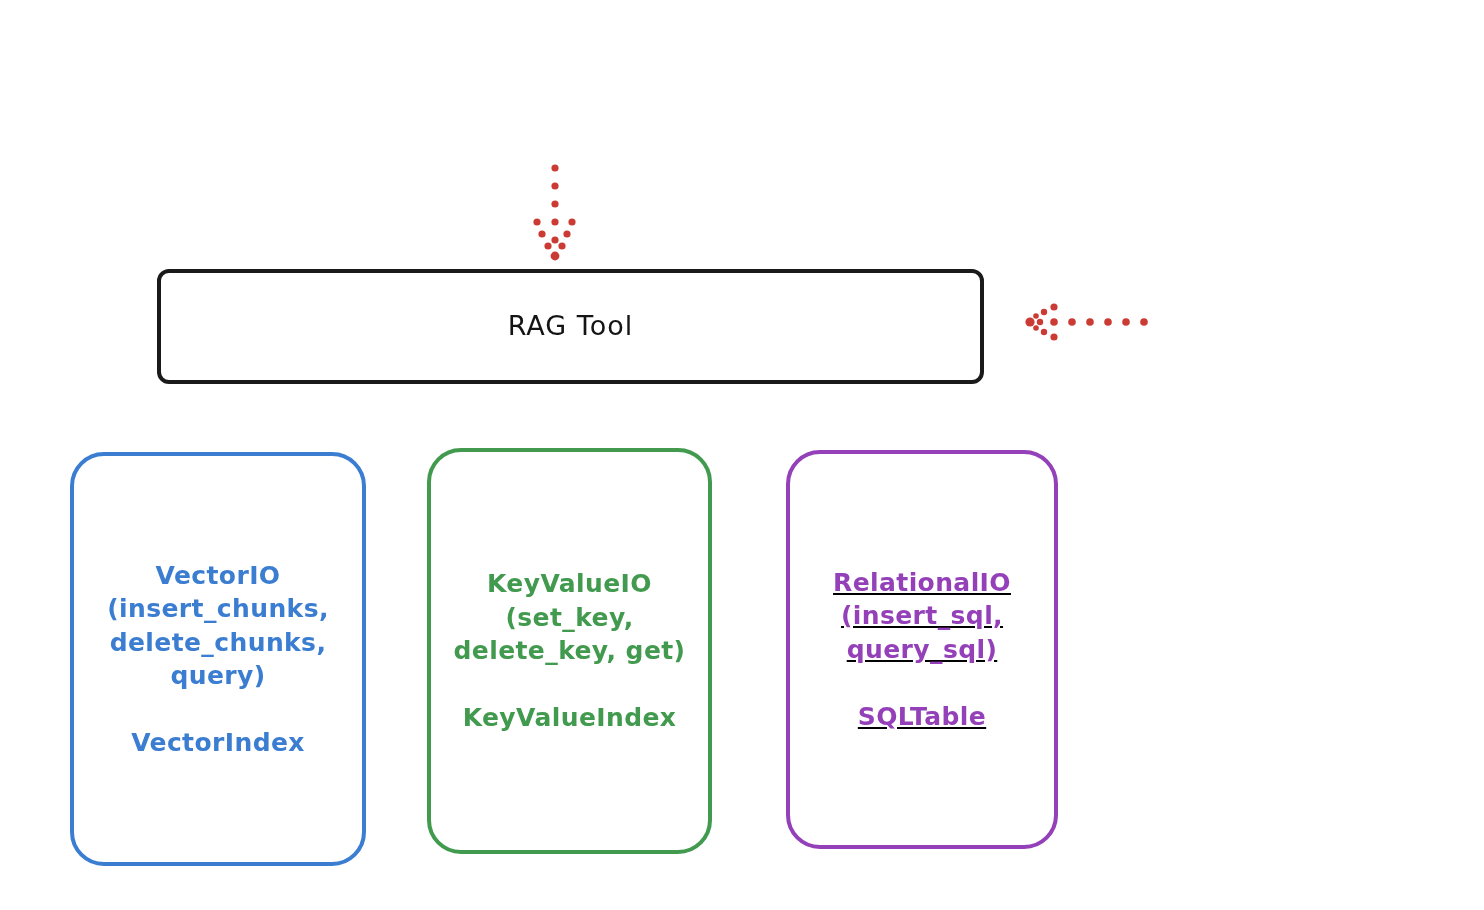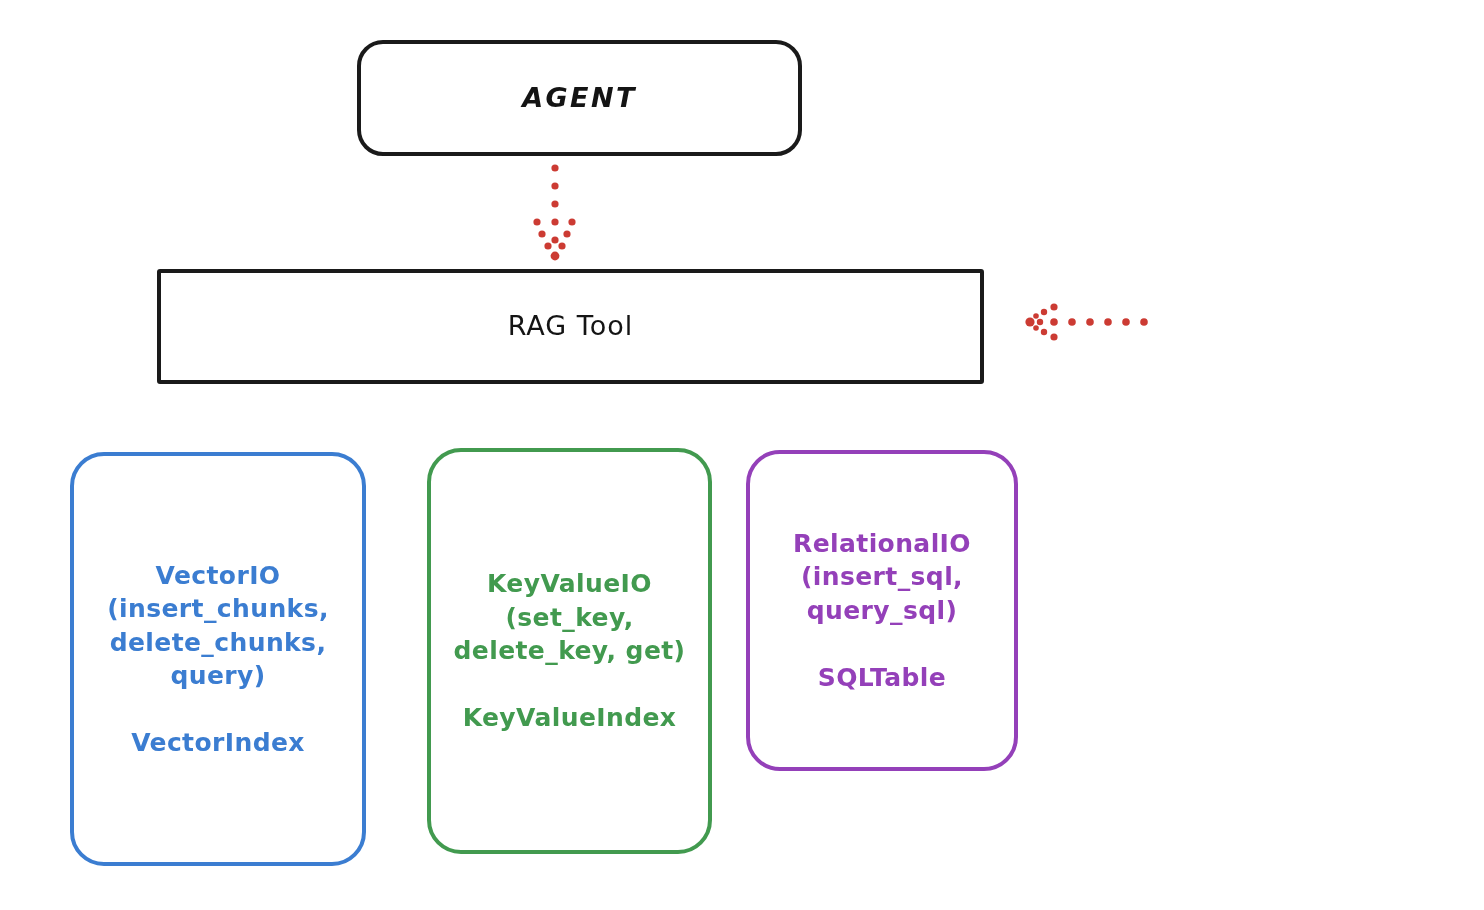--- a/index.html
+++ b/index.html
@@ -53,21 +53,21 @@
   }
 
   
   #ragtool-node {
     left: 157px;
     top: 269px;
     width: 827px;
     height: 115px;
     border-width: 4px;
     border-color: #1a1a1a;
-    border-radius: 3px;
+    border-radius: 12px;
   }
   #ragtool-node .label {
     font-size: 27px;
     color: #141414;
     font-weight: 500;
     letter-spacing: 1px;
   }
 
   
   .provider {
@@ -91,25 +91,26 @@
   #keyvalueio-node {
     left: 427px;
     top: 448px;
     width: 285px;
     height: 406px;
     border-color: #429a4f;
   }
   #keyvalueio-node .label { color: #429a4f; }
 
   #relationalio-node {
-    left: 746px;
+    left: 786px;
     top: 450px;
     width: 272px;
-    height: 321px;
+    height: 399px;
     border-color: #9440b9;
+    text-decoration: underline;
   }
   #relationalio-node .label { color: #9440b9; }
 
   
   .arrow-svg {
     position: absolute;
     overflow: visible;
     pointer-events: none;
   }
   #agent-to-rag-arrow { left: 500px; top: 160px; width: 110px; height: 110px; }
@@ -129,23 +130,20 @@
     letter-spacing: 0.3px;
     white-space: pre-line;
     text-align: left;
   }
 </style>
 </head>
 <body>
 
 <div id="canvas">
 
-  <div class="node" id="agent-node">
-    <span class="label">AGENT</span>
-  </div>
 
   <svg class="arrow-svg" id="agent-to-rag-arrow" viewBox="0 0 110 110">
 
     <circle cx="55" cy="8" r="3.6" fill="#cc3b33"></circle>
     <circle cx="55" cy="26" r="3.6" fill="#cc3b33"></circle>
     <circle cx="55" cy="44" r="3.6" fill="#cc3b33"></circle>
     <circle cx="55" cy="62" r="3.6" fill="#cc3b33"></circle>
     <circle cx="55" cy="80" r="3.6" fill="#cc3b33"></circle>
     <circle cx="55" cy="96" r="4.4" fill="#cc3b33"></circle>
 

